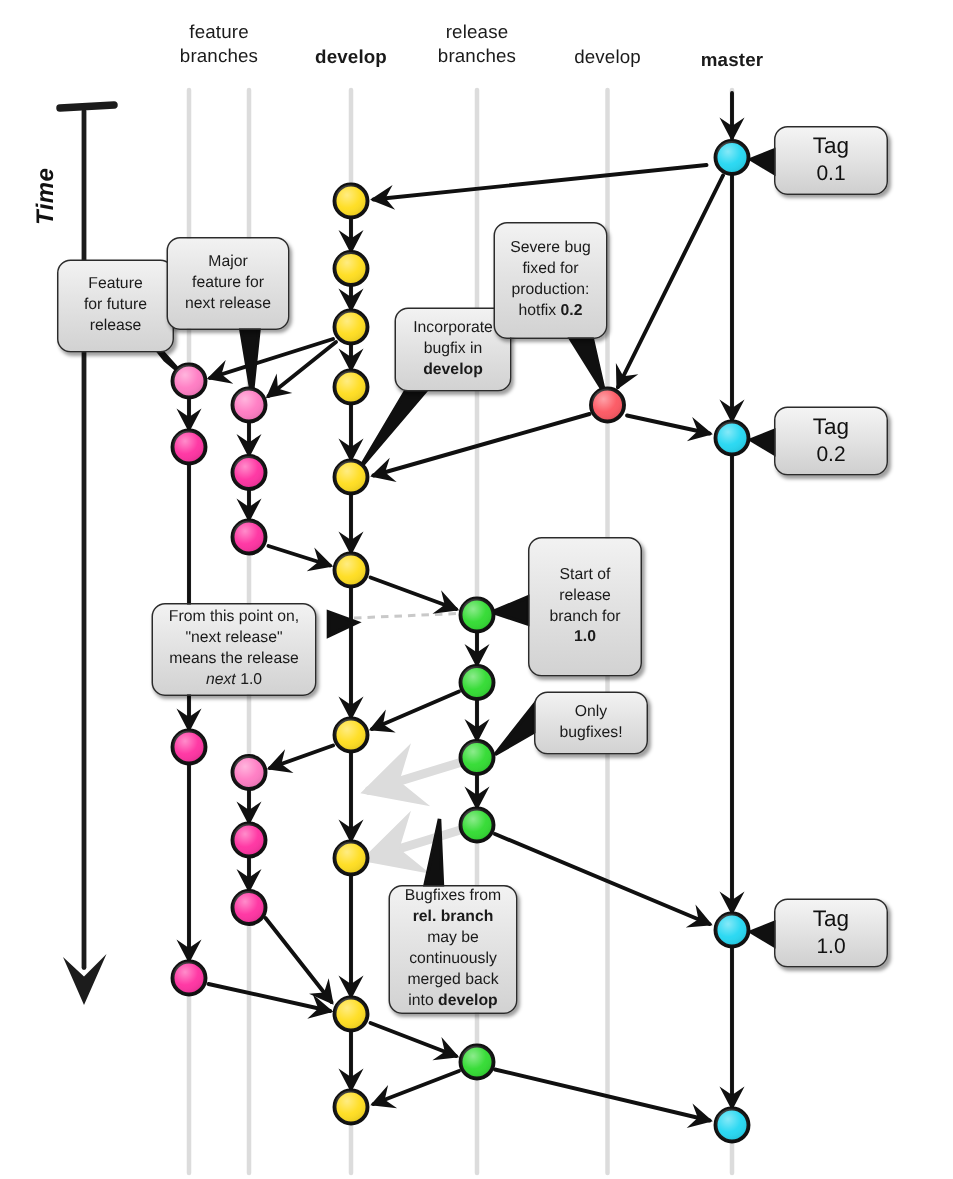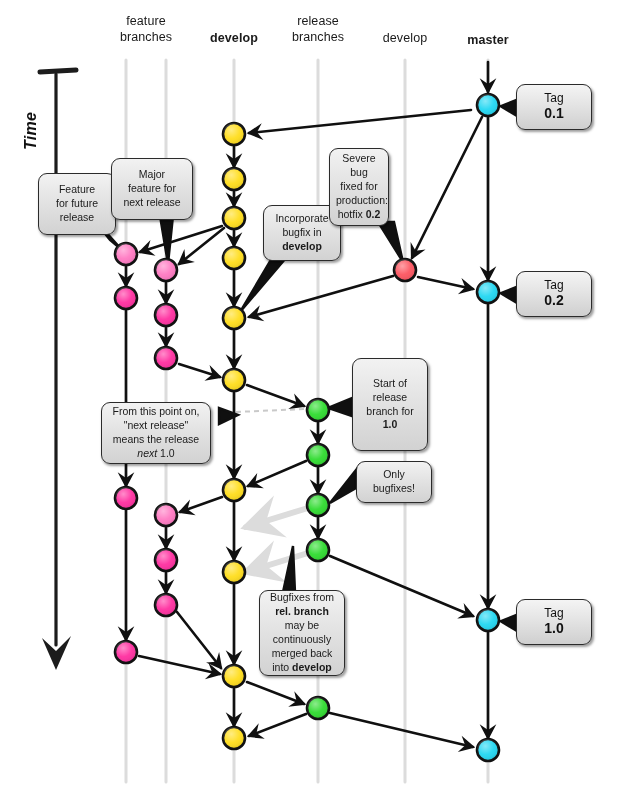--- a/index.html
+++ b/index.html
@@ -77,22 +77,22 @@
     background: linear-gradient(to bottom, #f4f4f4 0%, #e4e4e4 45%, #cfcfcf 100%);
     border: 1.6px solid #2b2b2b;
     border-radius: 9px;
     box-shadow: 1.5px 2px 2.5px rgba(0,0,0,0.38);
     display: flex;
     flex-direction: column;
     align-items: center;
     justify-content: center;
     color: #111;
   }
-  .tagbox .tag-word { font-size: 12px; line-height: 1.1; }
-  .tagbox .tag-ver { font-size: 14px; font-weight: bold; line-height: 1.2; }
+  .tagbox .tag-word { font-size: 15px; line-height: 1.1; }
+  .tagbox .tag-ver { font-size: 14px; font-weight: normal; line-height: 1.2; }
 </style>
 </head>
 <body>
 
 <div id="diagram-root">
 
   <svg id="gitflow-svg" viewBox="0 0 635 786">
     <defs>
       <marker id="arrowSolid" viewBox="0 0 12 12" refX="9.5" refY="6" markerWidth="7" markerHeight="7" orient="auto-start-reverse">
         <path d="M0.5,0.5 L11,6 L0.5,11.5 L4.2,6 Z" fill="#101010"></path>
@@ -346,21 +346,21 @@
   <div id="callouts-layer">
       <div class="callout" style="left: 38px; top: 173px; width: 78px; height: 62px;">
         <span class="ctext">Feature<br>for future<br>release</span>
       </div>
       <div class="callout" style="left: 111px; top: 158px; width: 82px; height: 62px;">
         <span class="ctext">Major<br>feature for<br>next release</span>
       </div>
       <div class="callout" style="left: 263px; top: 205px; width: 78px; height: 56px;">
         <span class="ctext">Incorporate<br>bugfix in<br><b>develop</b></span>
       </div>
-      <div class="callout" style="left: 329px; top: 148px; width: 60px; height: 78px;">
+      <div class="callout" style="left: 329px; top: 148px; width: 76px; height: 78px;">
         <span class="ctext">Severe bug<br>fixed for<br>production:<br>hotfix <b>0.2</b></span>
       </div>
       <div class="callout" style="left: 352px; top: 358px; width: 76px; height: 93px;">
         <span class="ctext">Start of<br>release<br>branch for<br><b>1.0</b></span>
       </div>
       <div class="callout" style="left: 101px; top: 402px; width: 110px; height: 62px;">
         <span class="ctext">From this point on,<br>"next release"<br>means the release<br><i>next</i> 1.0</span>
       </div>
       <div class="callout" style="left: 356px; top: 461px; width: 76px; height: 42px;">
         <span class="ctext">Only<br>bugfixes!</span>

